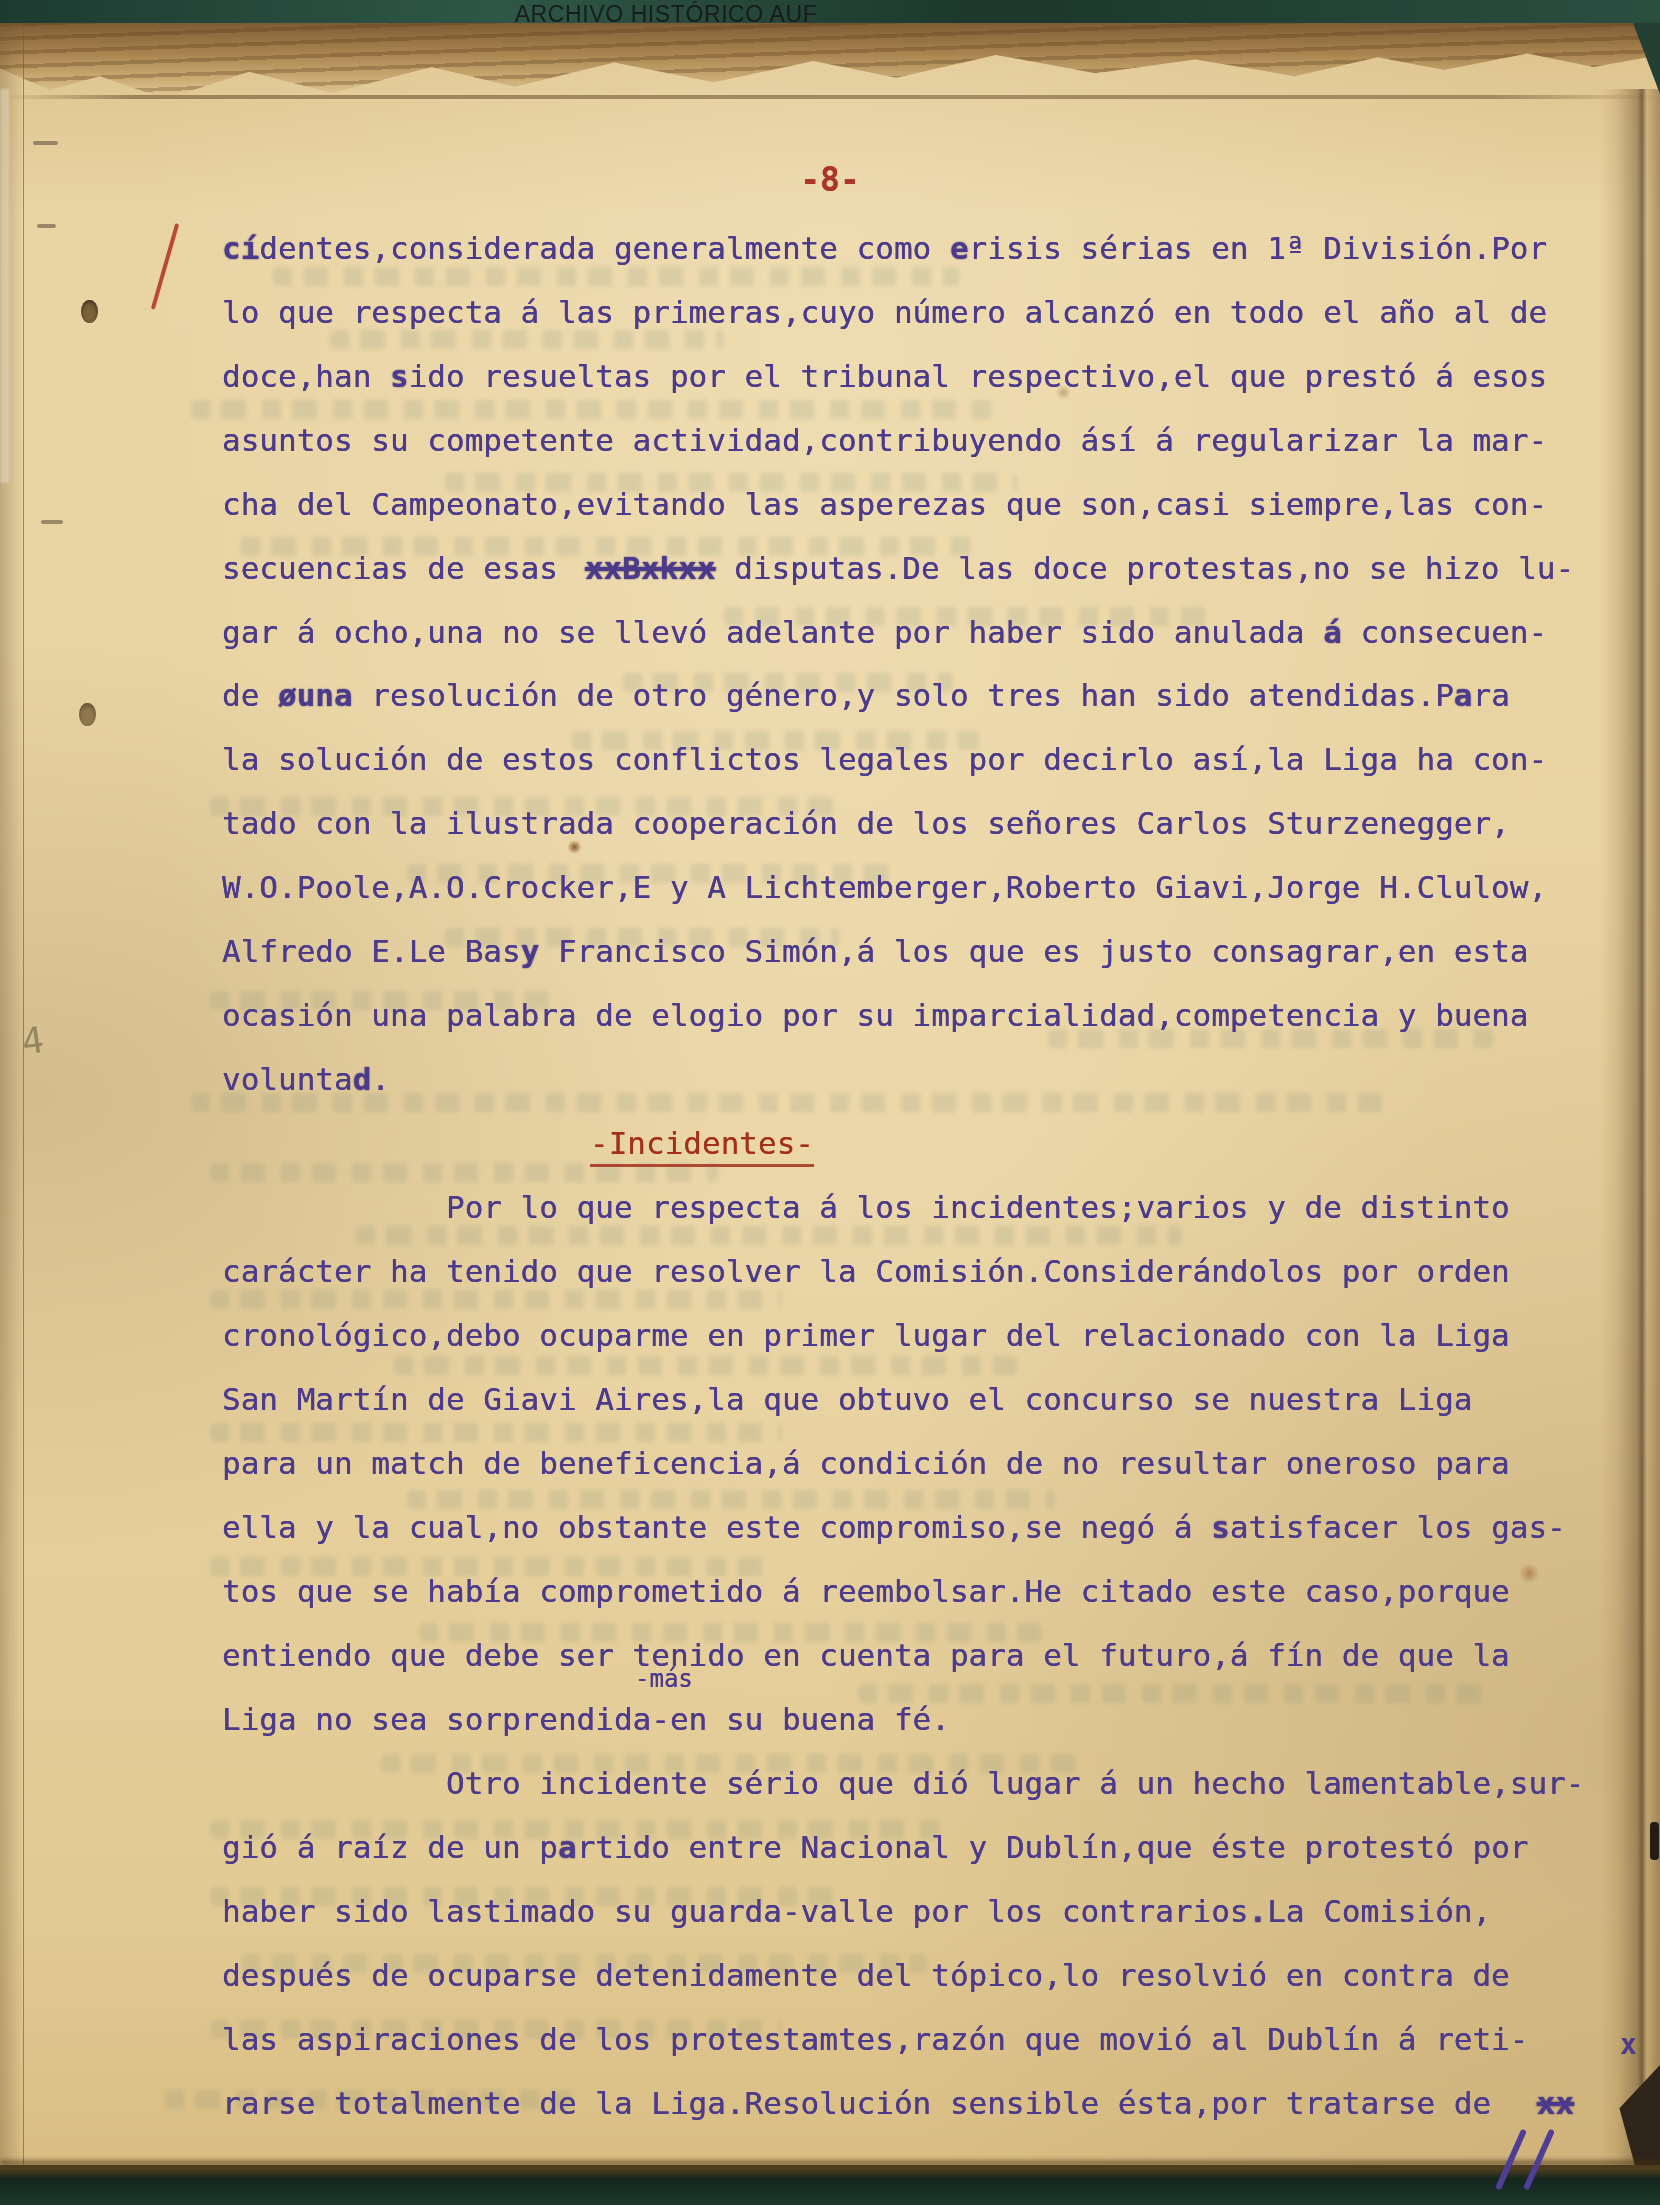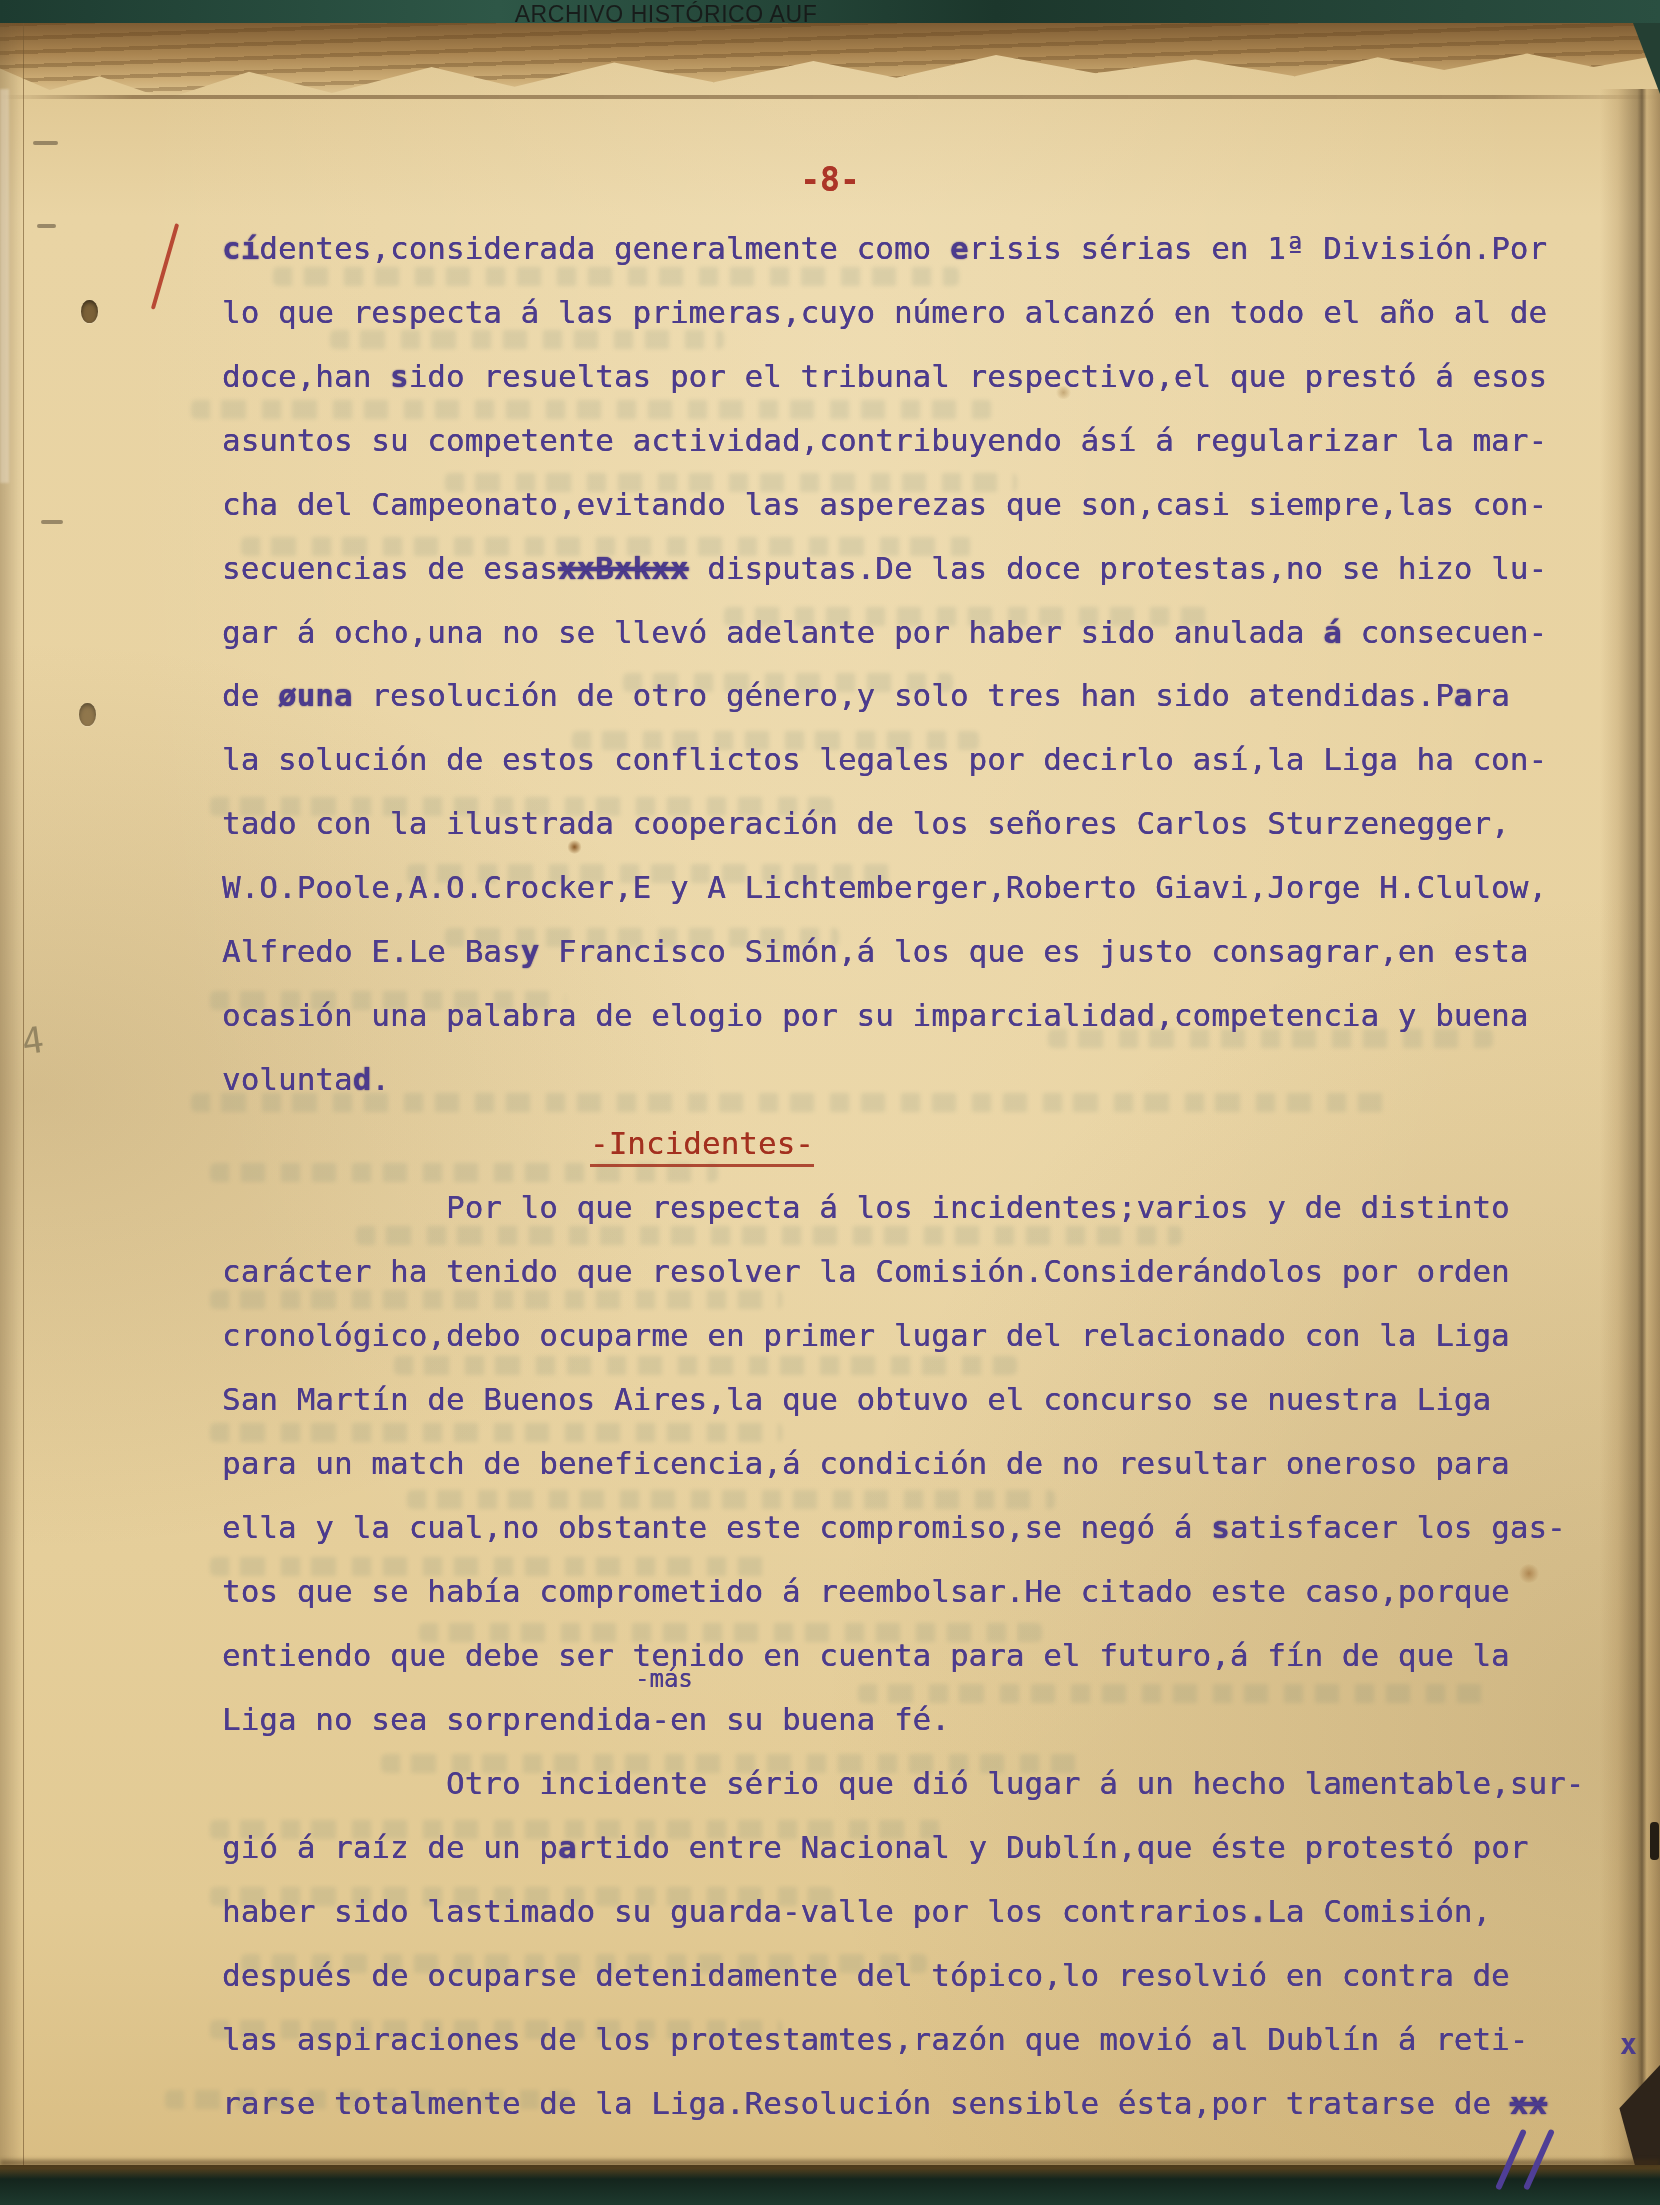--- a/index.html
+++ b/index.html
@@ -59,21 +59,21 @@
   #typed-layer{position:absolute;left:0;top:0;width:1660px;height:2205px;z-index:5;}
   .tline{position:absolute;left:222px;font-family:"DejaVu Sans Mono","Liberation Mono",monospace;
          font-size:31px;line-height:1.15;color:#4c3b8d;white-space:pre;
          text-shadow:0 0 0.6px rgba(76,59,141,.9),0.3px 0.3px 0 rgba(58,44,115,.35);}
   .tline.heading{left:0;width:1404px;text-align:center;color:#a3301f;
          text-shadow:0 0 0.6px rgba(163,48,31,.85);}
   .tline.heading .hu{border-bottom:3.8px solid rgba(163,48,31,.85);padding-bottom:3.2px;}
   .tline.insert{font-size:24px;}
   .ovr{font-weight:bold;text-shadow:0 0 1.6px rgba(58,44,115,.95);}
   .xout{font-weight:bold;text-decoration:line-through;text-decoration-thickness:3.8px;
-         text-shadow:0 0 1.6px rgba(58,44,115,.95);}
+         text-shadow:0 0 1.6px rgba(58,44,115,.95);margin-left:27px;}
   
   .ghost{position:absolute;height:19px;z-index:2;opacity:.13;filter:blur(1.9px);color:#5e7a6c;
          background:repeating-linear-gradient(90deg,currentColor 0 19px,transparent 19px 30.5px,currentColor 30.5px 55px,transparent 55px 71px);
          border-radius:5.1px;}
   .stain{position:absolute;border-radius:50%;z-index:2;}
   .stain.s1{left:567px;top:840px;width:15.2px;height:14px;background:radial-gradient(circle,#8a5a28,rgba(138,90,40,0) 70%);}
   .stain.s2{left:1518px;top:1564px;width:21.6px;height:19px;background:radial-gradient(circle,rgba(150,100,45,.6),rgba(150,100,45,0) 70%);}
   .stain.s3{left:1055px;top:386px;width:16.5px;height:12.7px;background:radial-gradient(circle,rgba(150,110,55,.45),rgba(150,110,55,0) 70%);}
 </style>
 </head>
@@ -146,21 +146,21 @@
       <div class="tline" style="top: 742px;"><span>la solución de estos conflictos legales por decirlo así,la Liga ha con-</span></div>
       <div class="tline" style="top: 806px;"><span>tado con la ilustrada cooperación de los señores Carlos Sturzenegger,</span></div>
       <div class="tline" style="top: 870px;"><span>W.O.Poole,A.O.Crocker,E y A Lichtemberger,Roberto Giavi,Jorge H.Clulow,</span></div>
       <div class="tline" style="top: 934px;"><span>Alfredo E.Le Bas</span><span class="ovr">y</span><span> Francisco Simón,á los que es justo consagrar,en esta</span></div>
       <div class="tline" style="top: 998px;"><span>ocasión una palabra de elogio por su imparcialidad,competencia y buena</span></div>
       <div class="tline" style="top: 1062px;"><span>volunta</span><span class="ovr">d</span><span>.</span></div>
       <div class="tline heading" style="top: 1126px;"><span class="hu"><span>-Incidentes-</span></span></div>
       <div class="tline" style="top: 1190px;"><span>            Por lo que respecta á los incidentes;varios y de distinto</span></div>
       <div class="tline" style="top: 1254px;"><span>carácter ha tenido que resolver la Comisión.Considerándolos por orden</span></div>
       <div class="tline" style="top: 1318px;"><span>cronológico,debo ocuparme en primer lugar del relacionado con la Liga</span></div>
-      <div class="tline" style="top: 1382px;"><span>San Martín de Buenos Aires,la que obtuvo el concurso se nuestra Liga</span></div>
+      <div class="tline" style="top: 1382px;"><span>San Martín de Giavi Aires,la que obtuvo el concurso se nuestra Liga</span></div>
       <div class="tline" style="top: 1446px; text-align: right;"><span>para un match de beneficencia,á condición de no resultar oneroso para</span></div>
       <div class="tline" style="top: 1510px;"><span>ella y la cual,no obstante este compromiso,se negó á </span><span class="ovr">s</span><span>atisfacer los gas-</span></div>
       <div class="tline" style="top: 1574px;"><span>tos que se había comprometido á reembolsar.He citado este caso,porque</span></div>
       <div class="tline" style="top: 1638px;"><span>entiendo que debe ser tenido en cuenta para el futuro,á fín de que la</span></div>
       <div class="tline insert" style="top: 1666px; left: 635px;"><span>-más</span></div>
       <div class="tline" style="top: 1702px;"><span>Liga no sea sorprendida-en su buena fé.</span></div>
       <div class="tline" style="top: 1766px;"><span>            Otro incidente sério que dió lugar á un hecho lamentable,sur-</span></div>
       <div class="tline" style="top: 1894px;"><span>haber sido lastimado su guarda-valle por los contrarios</span><span class="ovr">.</span><span>La Comisión,</span></div>
       <div class="tline" style="top: 1830px;"><span>gió á raíz de un p</span><span class="ovr">a</span><span>rtido entre Nacional y Dublín,que éste protestó por</span></div>
       <div class="tline" style="top: 1958px;"><span>después de ocuparse detenidamente del tópico,lo resolvió en contra de</span></div>

